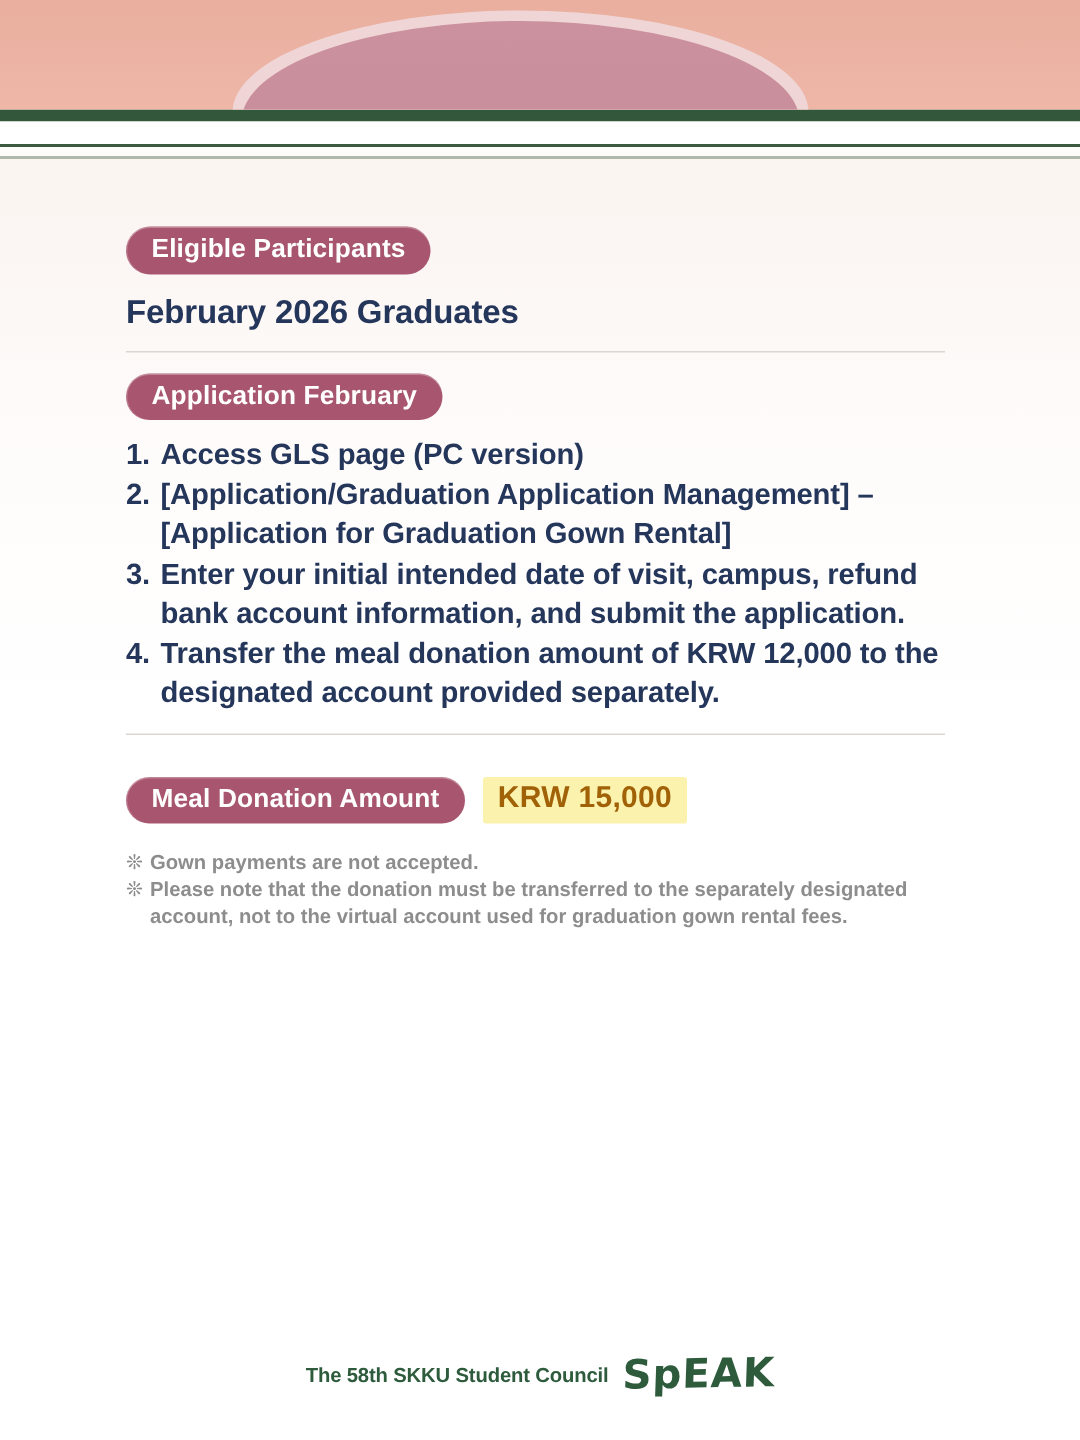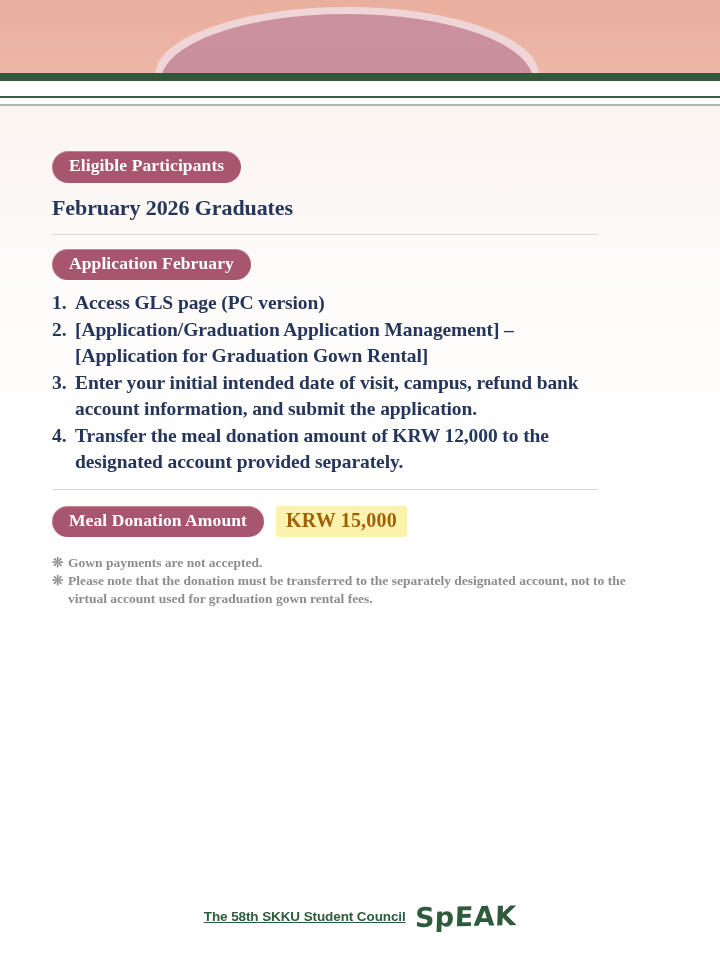--- a/index.html
+++ b/index.html
@@ -26,21 +26,21 @@
     border-radius:50%;
     background:linear-gradient(180deg,#cb919e 0%,#c78b98 100%);
   }
   .bar-green{height:8px;background:#33573b;}
   .band-white{height:15px;background:#ffffff;}
   .line-green{height:2px;background:#3c5a40;}
   .band-white2{height:6px;background:#fdfcfb;}
   .line-faint{height:2px;background:#aeb9ab;}
 
   
-  .content{padding:45px 76px 0 52px;font-family:Liberation Serif, serif;}
+  .content{padding:45px 76px 0 84px;}
   .badge{
     display:inline-block;background:#a85670;color:#ffffff;
     font-weight:700;font-size:17.5px;line-height:1;
     padding:6px 17px 8px;border-radius:16px;
     box-shadow:inset 0 1px 0 rgba(255,255,255,.28), inset 1px 0 0 rgba(255,255,255,.18);
     letter-spacing:.1px;
   }
   .body-line{
     margin-top:12px;color:#25365b;font-weight:700;
     font-size:22px;letter-spacing:-.1px;
@@ -48,39 +48,39 @@
   .divider{height:1px;background:#ddd5d1;width:546px;margin-top:13px;}
   .section{margin-top:14px;}
   .section.first{margin-top:0;}
 
   .list{margin-top:10px;width:558px;color:#25365b;font-weight:700;
         font-size:19.5px;line-height:26.5px;letter-spacing:-.1px;}
   .list-item{display:flex;}
   .list-num{flex:0 0 23px;}
   .list-text{flex:1;}
 
-  .meal-row{display:flex;align-items:flex-start;margin-top:16px;}
+  .meal-row{display:flex;align-items:flex-start;margin-top:28px;}
   .highlight-chip{
     margin-left:12px;background:#fbf2ae;color:#a16207;
     font-weight:700;font-size:20px;padding:3px 10px 5px;border-radius:2px;
     letter-spacing:.2px;
   }
 
   .notes{margin-top:17px;width:578px;color:#8d8d8d;font-weight:700;
          font-size:13.5px;line-height:18px;}
   .note{display:flex;}
   .note-marker{flex:0 0 16px;}
   .note-text{flex:1;}
 
   
   .footer{
     position:absolute;left:0;right:0;bottom:30px;
     display:flex;align-items:center;justify-content:center;gap:9px;
   }
-  .council{color:#2d5b3c;font-weight:700;font-size:13.5px;letter-spacing:-.1px;text-decoration:underline;}
+  .council{color:#2d5b3c;font-weight:700;font-size:13.5px;letter-spacing:-.1px;}
   .logo{
     color:#2d5b3c;font-weight:700;font-size:27px;line-height:1;
     letter-spacing:.5px;transform:skewX(-3deg) rotate(-1deg);
     font-family:"DejaVu Sans","Liberation Sans",sans-serif;
   }
 </style>
 </head>
 <body>
 
 <div class="page">

